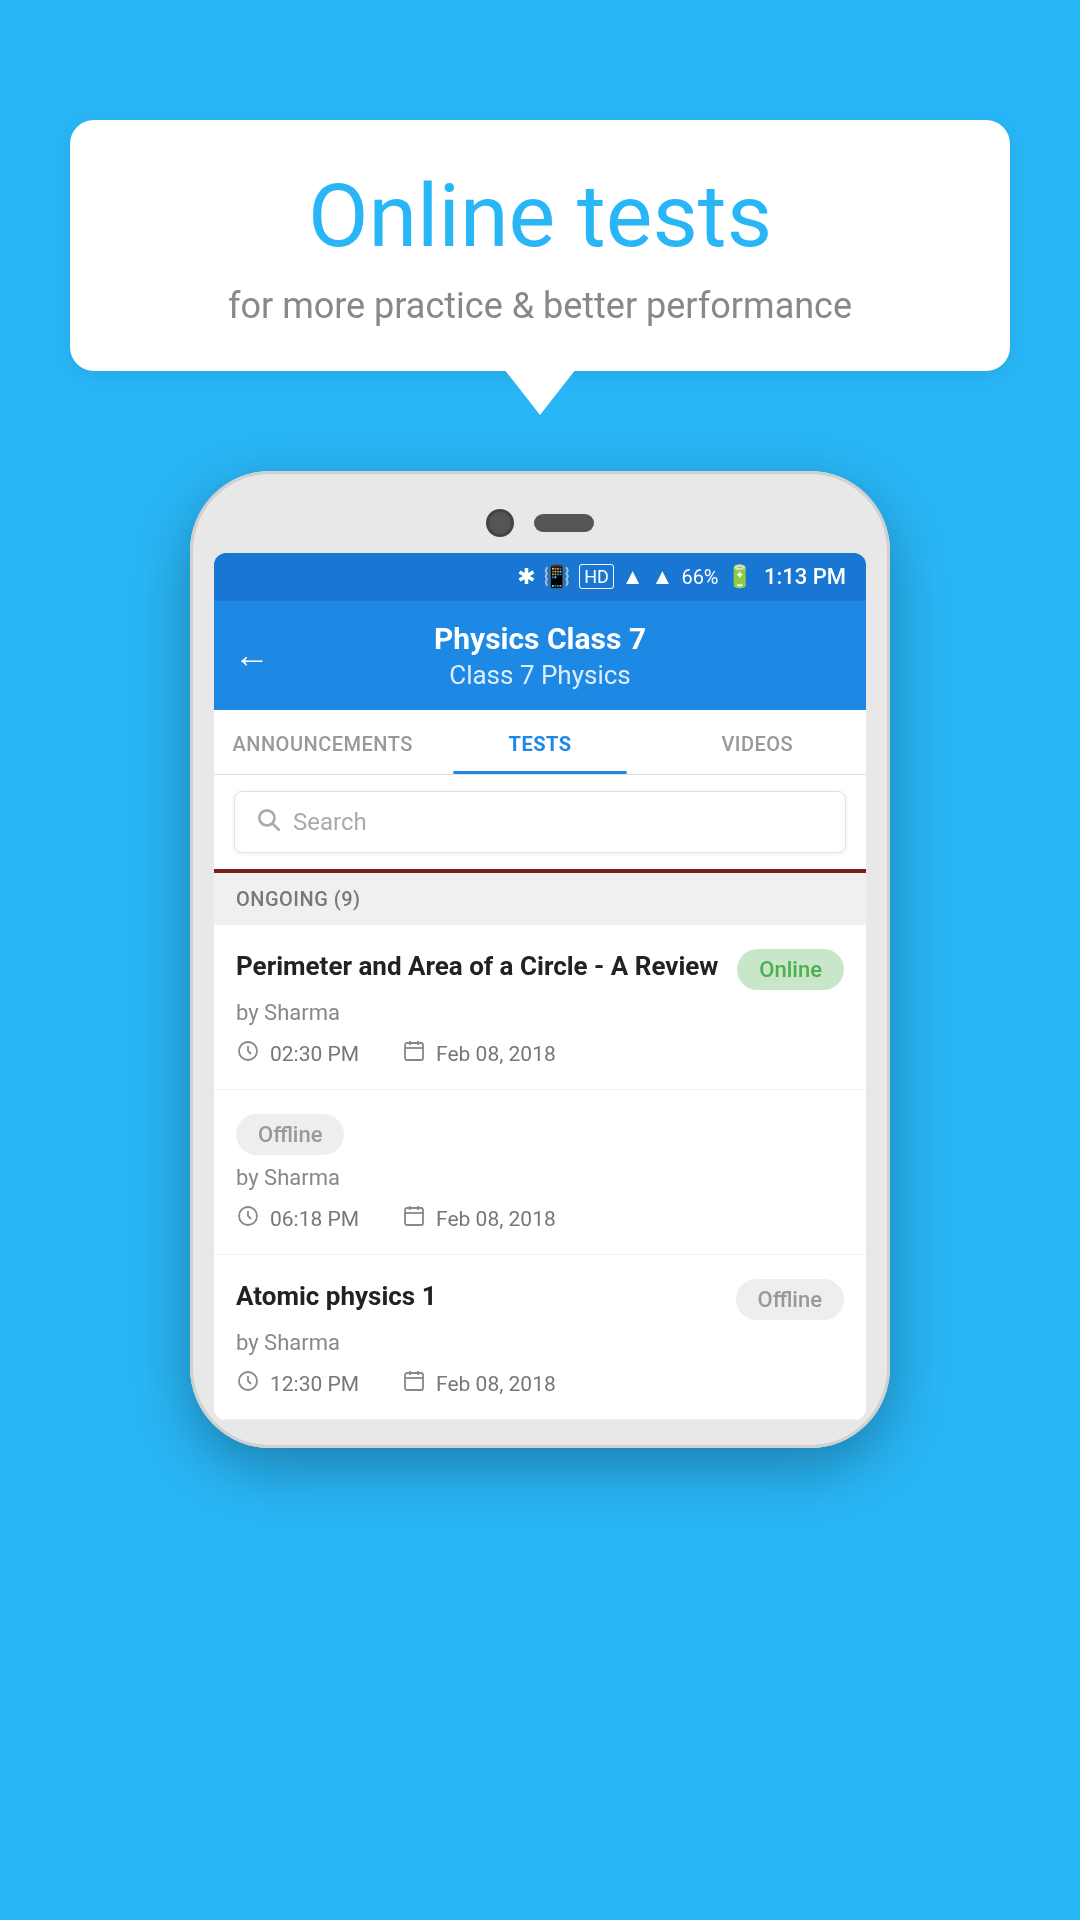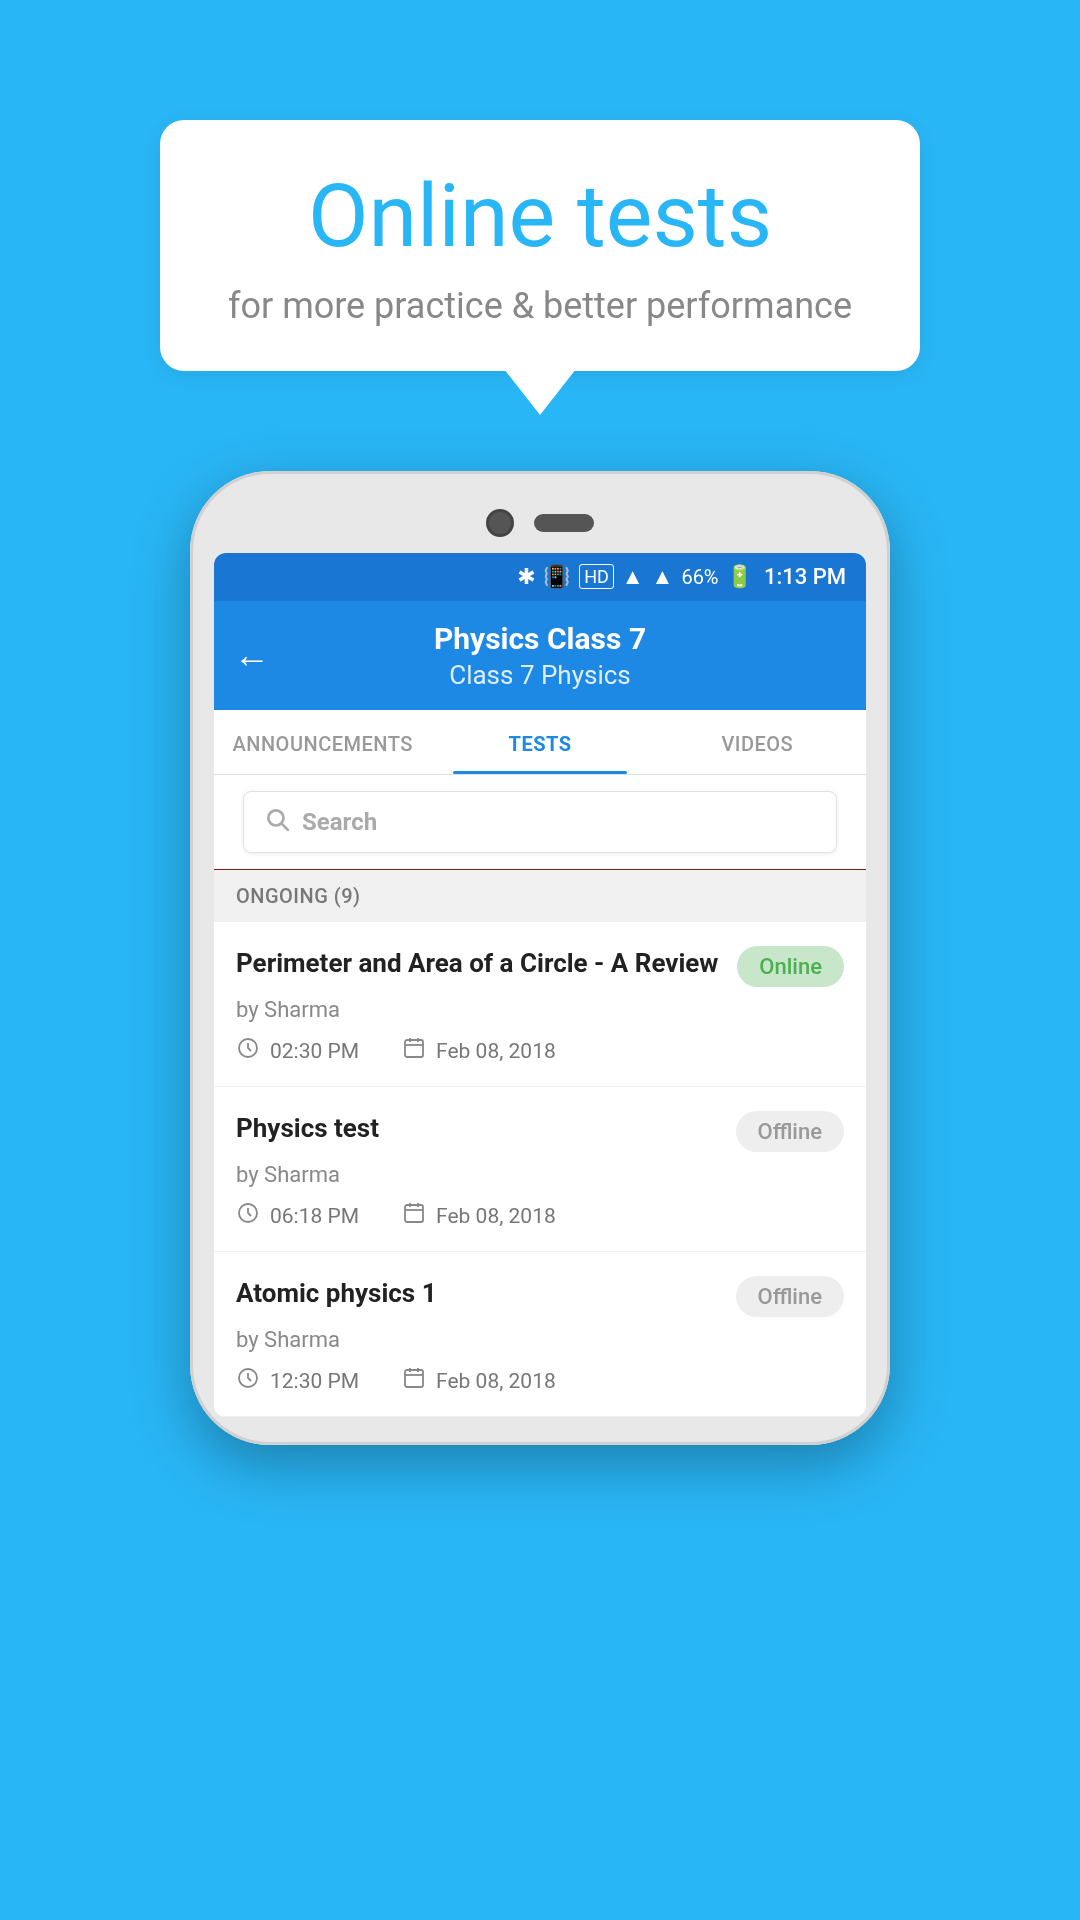--- a/index.html
+++ b/index.html
@@ -14,21 +14,21 @@
       flex-direction: column;
       align-items: center;
     }
 
     
     .speech-bubble {
       background: white;
       border-radius: 24px;
       padding: 48px 60px 44px;
       margin-top: 120px;
-      width: 760px;
+      width: 940px;
       text-align: center;
       position: relative;
       box-shadow: 0 4px 20px rgba(0,0,0,0.08);
     }
 
     .speech-bubble::after {
       content: '';
       position: absolute;
       bottom: -44px;
       left: 50%;
@@ -191,24 +191,23 @@
       bottom: 0;
       left: 10%;
       width: 80%;
       height: 3px;
       background: #1e88e5;
       border-radius: 2px;
     }
 
     
     .search-bar {
-      padding: 16px 29px;
-      background: white;
-      border-bottom: 1px solid #7f1d1d;
-      font-weight: bold;
+      padding: 16px 20px;
+      background: white;
+      border-bottom: 4px solid #7f1d1d;
     }
 
     .search-input {
       width: 100%;
       background: white;
       border: 1px solid #e0e0e0;
       border-radius: 8px;
       padding: 14px 20px;
       display: flex;
       align-items: center;
@@ -388,21 +387,20 @@
                 <line x1="16" y1="2" x2="16" y2="6"></line>
               </svg>
             </span>
             <span>Feb 08, 2018</span>
           </div>
         </div>
       </div>
 
       <div class="test-item">
         <div class="test-item-top">
-          <div class="test-title">Physics test</div>
           <span class="badge badge-offline">Offline</span>
         </div>
         <div class="test-author">by Sharma</div>
         <div class="test-meta">
           <div class="test-meta-item">
             <span class="meta-icon">
               <svg width="24" height="24" viewBox="0 0 24 24" fill="none" stroke="#888" stroke-width="1.8">
                 <circle cx="12" cy="12" r="9"></circle>
                 <polyline points="12,7 12,12 15,15"></polyline>
               </svg>

